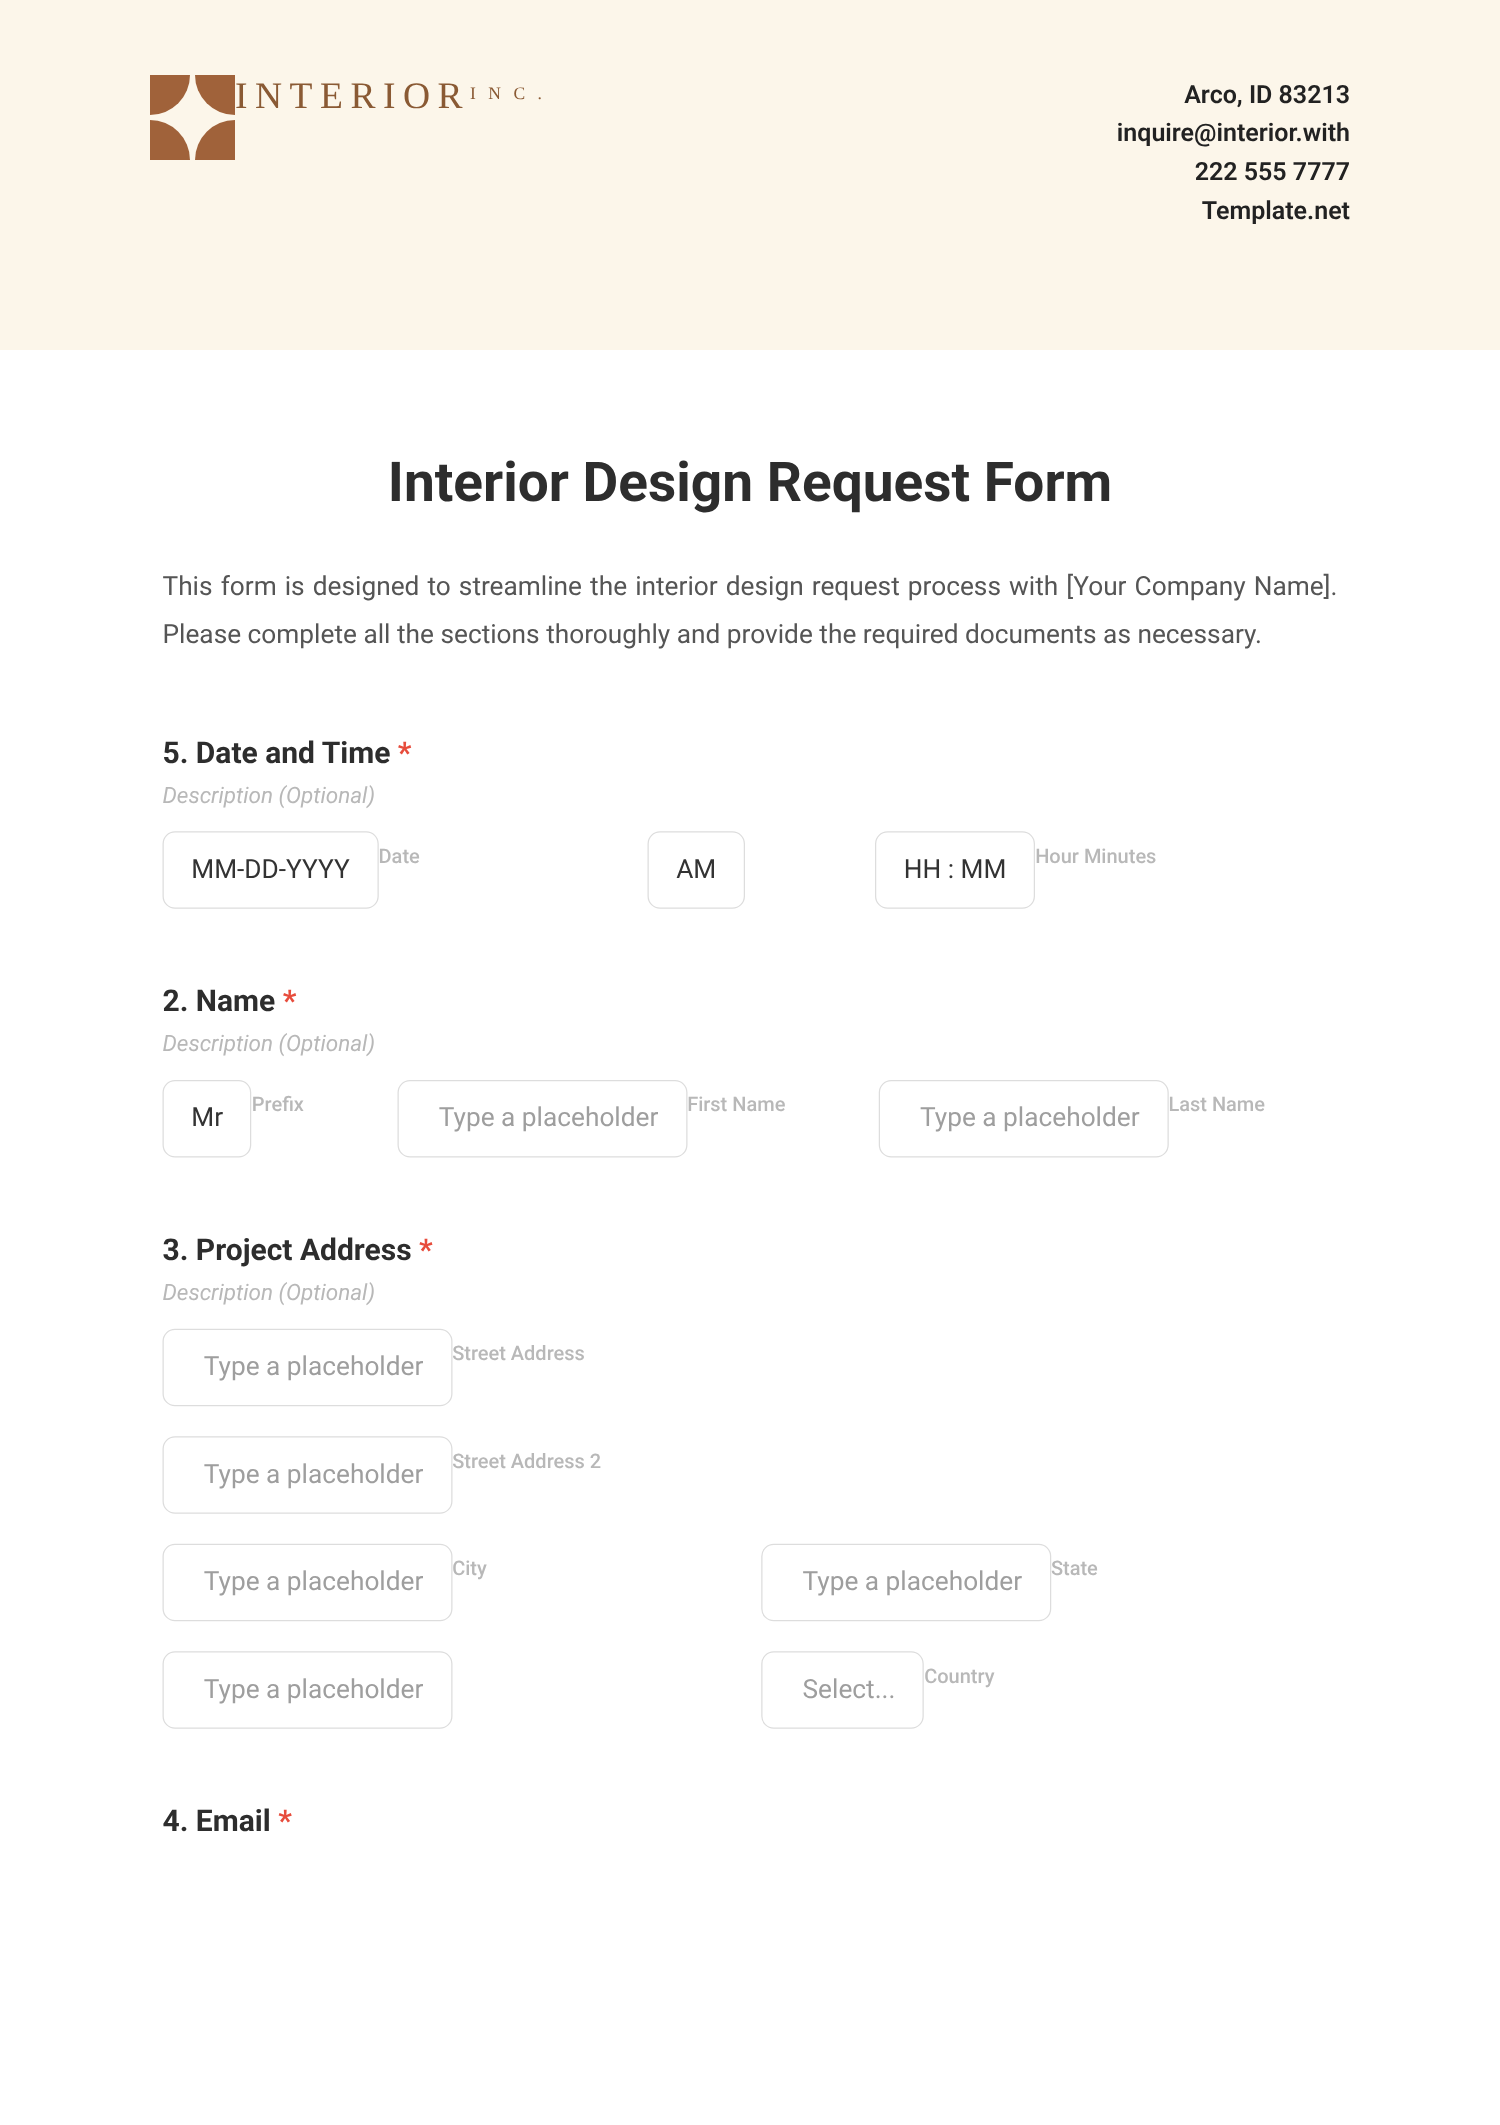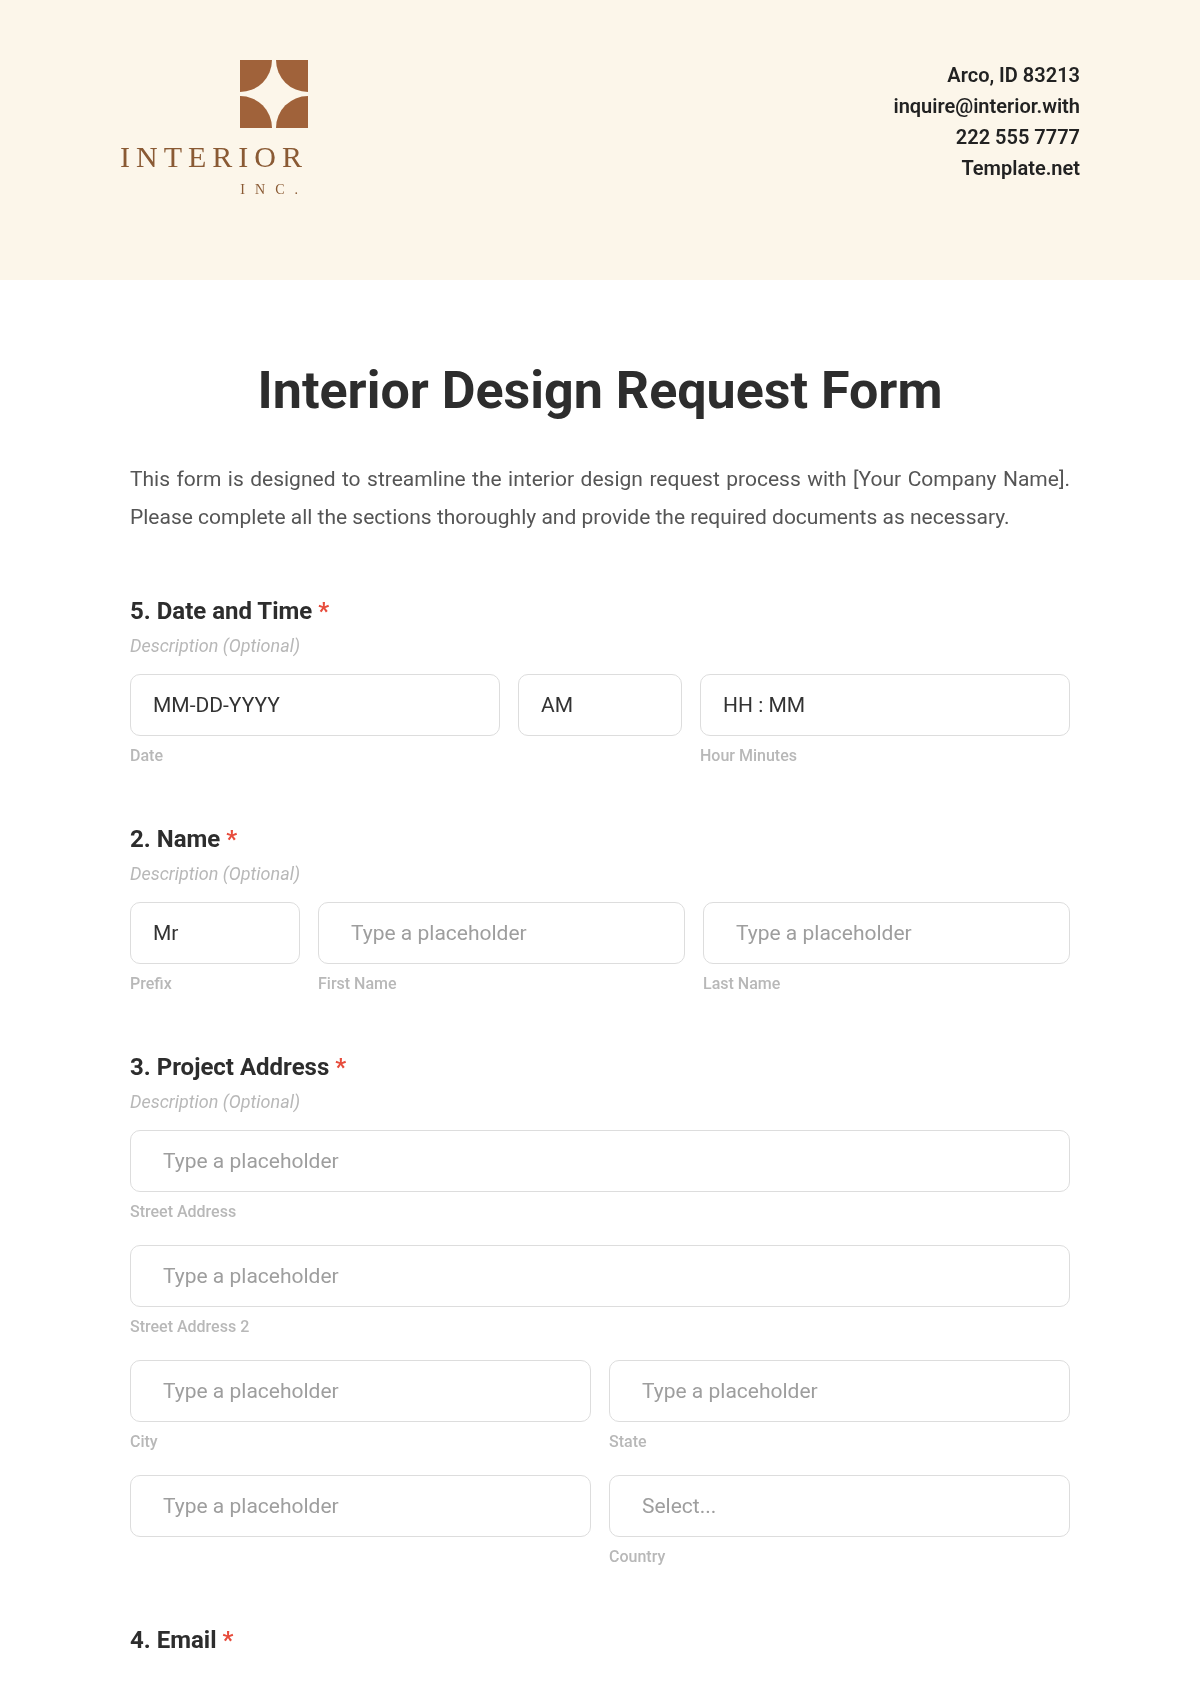--- a/index.html
+++ b/index.html
@@ -1,36 +1,36 @@
 <!DOCTYPE html>
 <html><head>
 <meta charset="utf-8">
 <style>
 * { box-sizing: border-box; margin: 0; padding: 0; }
 body { font-family: -apple-system, BlinkMacSystemFont, "Segoe UI", Roboto, Helvetica, Arial, sans-serif; background: #fff; color: #333; width: 1200px; }
 .header { background: #fcf6ea; height: 280px; display: flex; justify-content: space-between; align-items: flex-start; padding: 60px 120px 0 120px; position: relative; overflow: hidden; }
-.logo-block { display: flex; flex-direction: column; align-items: flex-end; }
+.logo-block { display: flex; align-items: flex-start; }
 .logo-mark { width: 68px; height: 68px; position: relative; margin-bottom: 12px; }
 .logo-mark .q { position: absolute; width: 32px; height: 32px; background: #a0623a; }
 .logo-mark .q.tl { top: 0; left: 0; border-bottom-right-radius: 32px; }
 .logo-mark .q.tr { top: 0; right: 0; border-bottom-left-radius: 32px; }
 .logo-mark .q.bl { bottom: 0; left: 0; border-top-right-radius: 32px; }
 .logo-mark .q.br { bottom: 0; right: 0; border-top-left-radius: 32px; }
 .logo-word { font-size: 30px; letter-spacing: 6px; color: #8a5a34; font-weight: 500; font-family: Georgia, serif; }
 .logo-sub { font-size: 14px; letter-spacing: 10px; color: #8a5a34; margin-top: 8px; font-family: Georgia, serif; }
 .contact { text-align: right; font-size: 20px; font-weight: 600; color: #222; line-height: 1.55; }
 .main { padding: 80px 130px 40px 130px; }
-.title { font-size: 52px; font-weight: 700; color: #2d2d2d; text-align: center; margin-bottom: 40px; }
+.title { font-size: 44px; font-weight: 700; color: #2d2d2d; text-align: center; margin-bottom: 40px; }
 .intro { font-size: 21px; color: #555; line-height: 1.8; text-align: justify; margin-bottom: 60px; }
 .section { margin-bottom: 60px; }
 .q-label { font-size: 24px; font-weight: 700; color: #2d2d2d; margin-bottom: 10px; }
 .req { color: #e74c3c; }
 .desc { font-size: 18px; color: #b8b8b8; font-style: italic; margin-bottom: 18px; }
 .row { display: flex; gap: 18px; }
-.field { display: flex; flex-direction: column; }
+.field { display: flex; flex-direction: row; text-align: right; }
 .input-box { border: 1px solid #ddd; border-radius: 10px; padding: 18px 22px; font-size: 21px; color: #333; background: #fff; height: 62px; display: flex; align-items: center; }
 .input-box.placeholder { color: #9e9e9e; padding-left: 32px; }
 .sublabel { font-size: 16px; color: #b8b8b8; margin-top: 10px; font-weight: 500; }
 .stack { display: flex; flex-direction: column; gap: 24px; }
 </style>
 </head>
 <body>
 
 <div class="header">
   <div class="logo-block">

